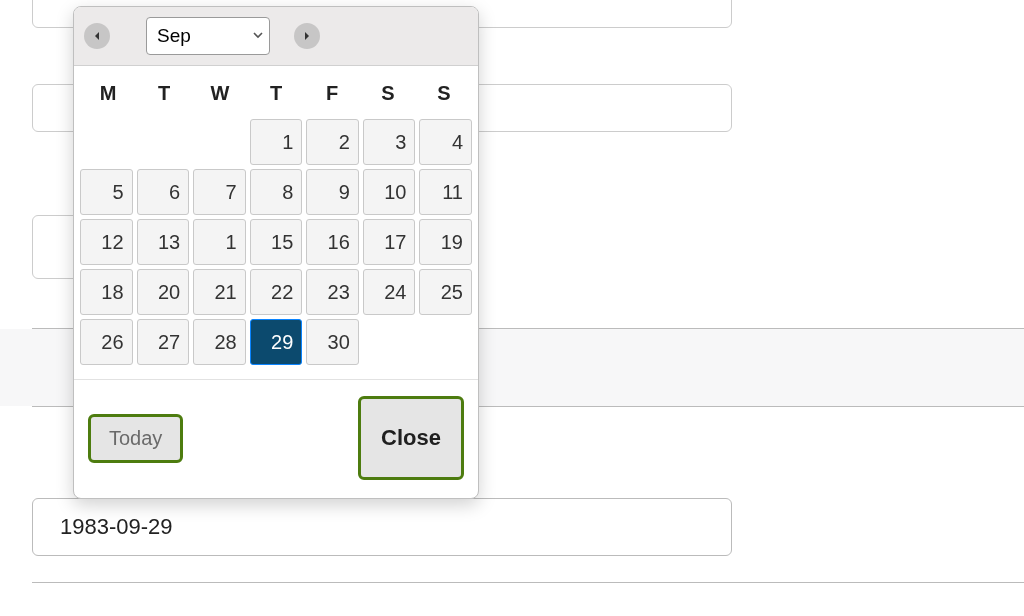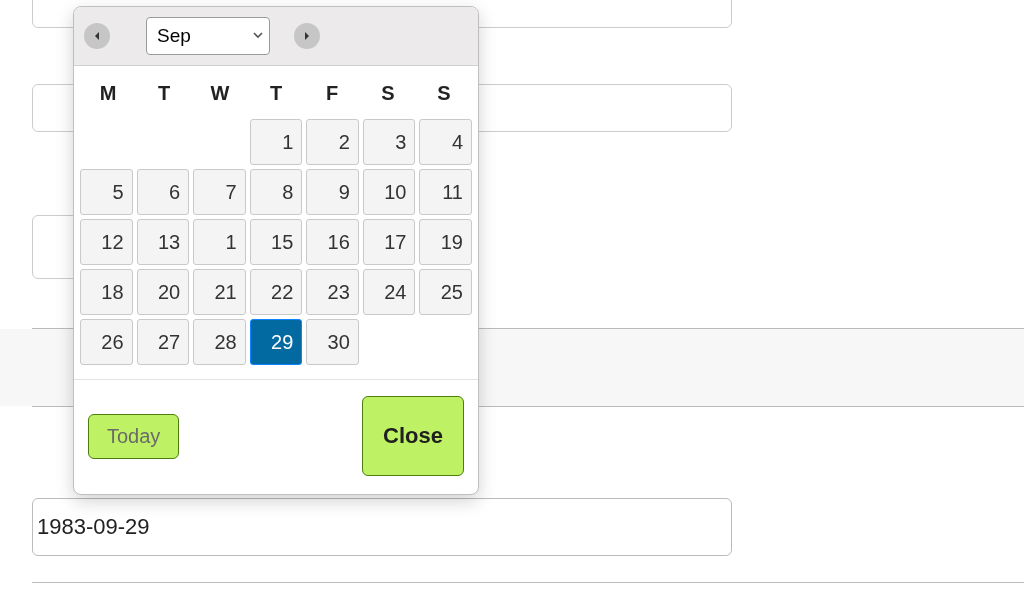--- a/index.html
+++ b/index.html
@@ -29,21 +29,21 @@
 
     .date-input {
       position: absolute;
       left: 32px;
       top: 498px;
       width: 700px;
       height: 58px;
       border: 1px solid #bbb;
       border-radius: 6px;
       background: #fff;
-      padding: 0 4px;
+      padding: 0 27px;
       display: flex;
       align-items: center;
       font-size: 22px;
       color: #222;
     }
 
     .datepicker {
       position: absolute;
       left: 30px;
       top: 6px;
@@ -135,37 +135,37 @@
       font-size: 20px;
       color: #333;
       cursor: pointer;
     }
     .dp-cell.blank {
       border: none;
       background: transparent;
       cursor: default;
     }
     .dp-cell.selected {
-      background: #0369a1;
+      background: #0c4a6e;
       border-color: #0a84ff;
       color: #fff;
     }
 
     .dp-footer {
       display: flex;
       justify-content: space-between;
       align-items: center;
       padding: 16px 14px 18px 14px;
       border-top: 1px solid #e2e2e2;
       margin-top: 6px;
     }
     .dp-btn {
-      border: 1px solid #4d7c0f;
+      border: 3px solid #4d7c0f;
       border-radius: 6px;
-      background: #bef264;
+      background: #e5e5e5;
       padding: 10px 18px;
       font-size: 20px;
       color: #6a6a6a;
       cursor: pointer;
     }
     .dp-btn.primary {
       font-weight: 700;
       color: #202020;
       font-size: 22px;
       padding: 26px 20px;

